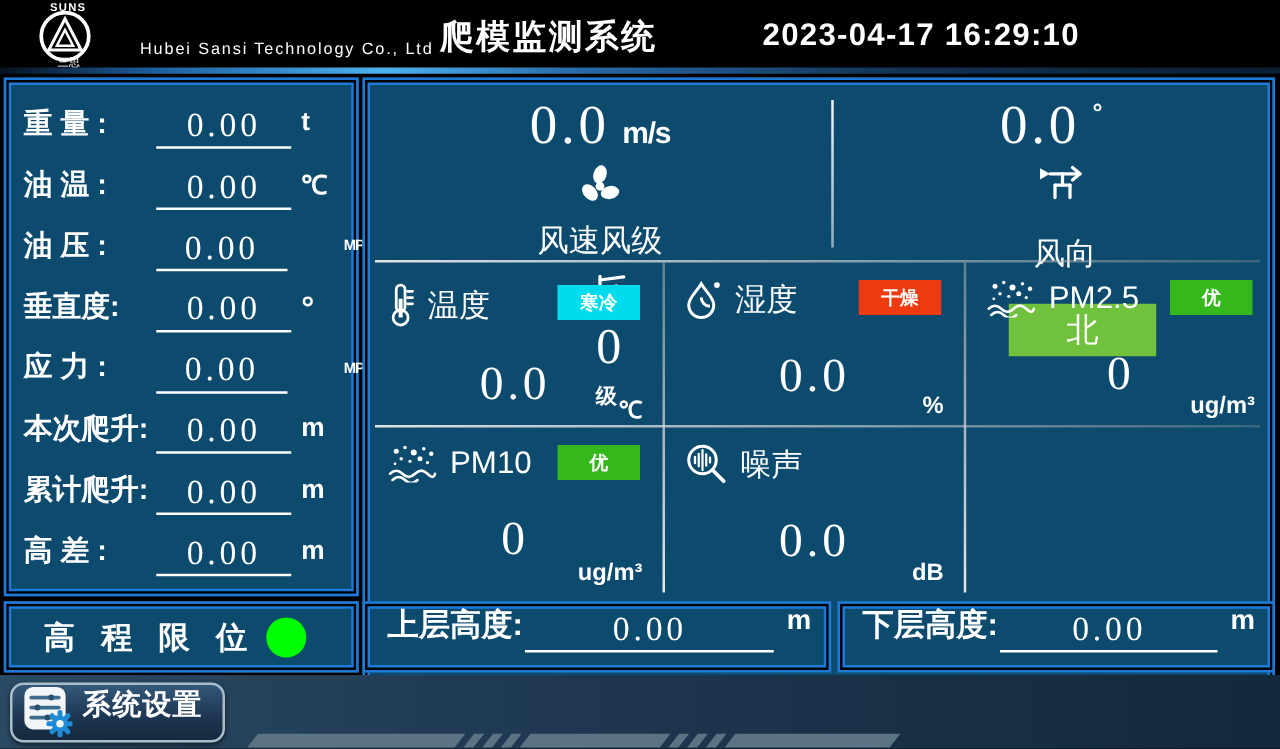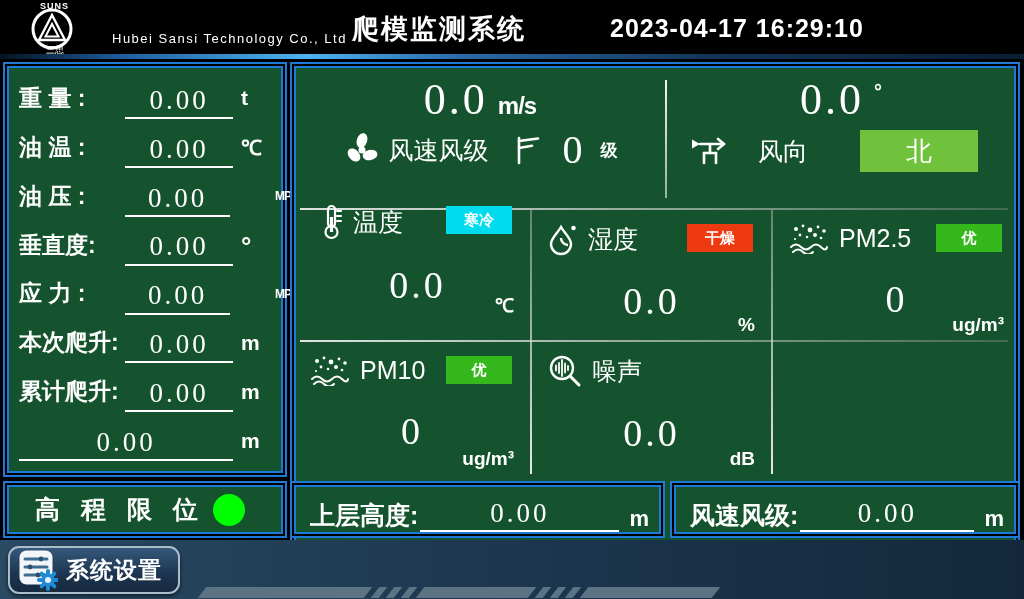--- a/index.html
+++ b/index.html
@@ -14,21 +14,21 @@
   .logo-svg { position:absolute; left:2px; top:7px; }
   .logo-bottom { position:absolute; left:6px; top:44px; font-size:9px;margin-left:12px; }
   .company-cn { position:absolute; left:112px; top:4px; font-size:21px; font-weight:bold; letter-spacing:2px; }
   .company-en { position:absolute; left:112px; top:31px; font-size:13px; letter-spacing:1.5px; }
   .app-title { position:absolute; left:352px; top:11px; font-size:27px; font-weight:bold; letter-spacing:2px; }
   .datetime { position:absolute; left:610px; top:14px; font-size:25px; font-weight:bold; letter-spacing:1px; }
   .header-line { position:absolute; left:0; top:54px; width:1024px; height:5px;
     background:linear-gradient(90deg,#06121f 0%,#1e5e9e 12%,#4db3f0 30%,#2a6aa8 45%,#123455 70%,#0a1d33 100%); }
 
   
-  .panel { position:absolute; background:#14532d;
+  .panel { position:absolute; background:#0c4a6e;
     border:2px solid #1e7ad8;
     box-shadow: inset 0 0 0 2px #000, inset 0 0 0 4px #1e7ad8; }
 
   
   .left-panel { left:3px; top:62px; width:284px; height:415px;
     display:flex; flex-direction:column; padding:10px 8px 10px 8px; }
   .lrow { flex:1; display:flex; align-items:center; padding:0 2px 0 6px; }
   .lrow .lbl { flex:none; width:106px; font-weight:bold; font-size:23px; white-space:pre; }
   .lrow .val-line { flex:1; border-bottom:2px solid #fff; text-align:center;
     font-family:"Liberation Serif", serif; font-size:27px; letter-spacing:3px;
@@ -49,74 +49,74 @@
 
   
   .wind-left  { position:absolute; left:0; top:0; width:368px; height:140px; }
   .wind-right { position:absolute; left:372px; top:0; right:0; height:140px; }
   .wind-divider { position:absolute; left:369px; top:12px; width:2px; height:118px;
     background:linear-gradient(180deg,rgba(255,255,255,.95),rgba(255,255,255,.55)); }
   .w-line1 { display:flex; justify-content:center; align-items:baseline; gap:10px; margin-top:10px; }
   .w-value { font-family:"Liberation Serif", serif; font-size:44px; letter-spacing:3px; line-height:1; }
   .w-unit  { font-weight:bold; font-size:24px; letter-spacing:-1px; }
   .w-deg   { font-weight:bold; font-size:20px; align-self:flex-start; margin-top:2px; }
-  .w-line2 { display:flex; align-items:center; margin-top:8px; }
+  .w-line2 { display:flex; align-items:center; margin-top:8px;flex-direction:column; }
   .wind-left  .w-line2 { justify-content:center; gap:8px; }
   .wind-right .w-line2 { padding-left:22px; gap:24px; }
   .w-label { font-size:25px; }
   .w-level-val { font-family:"Liberation Serif", serif; font-size:40px; line-height:1; margin-left:14px; }
   .w-level-unit { font-weight:bold; font-size:17px; margin-left:10px; }
   .north-btn { margin-left:28px; width:118px; height:42px; background:#70c13c; border:none;
     color:#fff; font-size:26px; display:flex; align-items:center; justify-content:center;
     font-family:"Liberation Sans", sans-serif; cursor:pointer; }
 
   
   .gl-h { position:absolute; height:2px; left:4px; right:6px;
     background:linear-gradient(90deg,rgba(235,235,235,.95),rgba(150,150,150,.35)); }
   .gl-h1 { top:140px; } .gl-h2 { top:272px; }
   .gl-v { position:absolute; width:2px; top:142px; height:264px;
     background:linear-gradient(180deg,rgba(170,170,170,.55),rgba(240,240,240,.95)); }
   .gl-v1 { left:234px; } .gl-v2 { left:475px; }
 
   
   .cell { position:absolute; height:130px; }
-  .cell-11 { left:0;    top:124px; width:232px;padding-left:11px; }
+  .cell-11 { left:0;    top:146px; width:232px; }
   .cell-12 { left:238px; top:142px; width:235px; }
   .cell-13 { left:479px; top:142px; width:243px; }
   .cell-21 { left:0;    top:274px; width:232px; height:132px; }
   .cell-22 { left:238px; top:274px; width:235px; height:132px; }
   .cell-head { display:flex; align-items:center; gap:10px; padding:12px 0 0 14px; }
   .cell-name { font-size:25px; }
   .badge { position:absolute; top:14px; right:16px; width:66px; height:28px;
     display:flex; align-items:center; justify-content:center;
     font-size:15px; font-weight:bold; color:#fff; }
   .badge.cyan  { background:#00dcee; }
   .badge.red   { background:#ee3a10; }
   .badge.green { background:#35b81c; }
   .cell-value { text-align:center; font-family:"Liberation Serif", serif;
     font-size:38px; letter-spacing:3px; margin-top:26px; line-height:1; }
   .cell-unit { position:absolute; right:14px; bottom:4px; font-weight:bold; font-size:19px; }
 
   
-  .hbox { display:flex; align-items:flex-end; padding:0 14px 4px 18px; }
+  .hbox { display:flex; align-items:flex-start; padding:0 14px 4px 18px; }
   .hbox-upper { left:290px; top:481px; width:375px; height:57px; }
   .hbox-lower { left:670px; top:481px; width:350px; height:57px; }
   .hbox .hlbl { font-size:25px; font-weight:bold; flex:none; }
   .hbox .val-line { flex:1; border-bottom:2px solid #fff; text-align:center;
     font-family:"Liberation Serif", serif; font-size:27px; letter-spacing:3px;
     padding-bottom:3px; margin:6px 10px 0 2px; line-height:1.05; }
   .hbox .hunit { font-weight:bold; font-size:22px; flex:none; }
 
   
   .bottom-bar { position:absolute; left:0; top:540px; width:1024px; height:59px;
     background:linear-gradient(90deg,#2b4a63 0%,#1d3850 45%,#13283c 100%); }
   .settings-btn { position:absolute; left:8px; top:6px; width:172px; height:48px;
     border-radius:11px; border:2px solid #a9bdcb;
     background:linear-gradient(180deg,#35587a 0%,#1c3550 60%,#16293e 100%);
-    display:flex; align-items:center; gap:8px; padding-left:8px; cursor:pointer;
+    display:flex; gap:8px; padding-left:8px; cursor:pointer;
     color:#fff; font-family:"Liberation Sans", sans-serif;
     box-shadow:0 2px 4px rgba(0,0,0,.6); }
   .settings-label { font-size:23px; font-weight:bold; letter-spacing:1px; }
   .stripes { position:absolute; left:202px; top:47px; height:11px; display:flex; gap:7px;
     transform:skewX(-38deg); }
   .stripes div { background:#5c7384; height:11px; }
   .seg-a { width:166px; } .seg-s { width:8px; } .seg-b { width:112px; } .seg-c { width:132px; }
 </style>
 </head>
 <body>
@@ -167,20 +167,21 @@
     <span class="lbl">本次爬升:</span>
     <span class="val-line">0.00</span>
     <span class="unit">m</span>
   </div>
   <div class="lrow">
     <span class="lbl">累计爬升:</span>
     <span class="val-line">0.00</span>
     <span class="unit">m</span>
   </div>
   <div class="lrow">
+    <span class="lbl">高 差 :</span>
     <span class="val-line">0.00</span>
     <span class="unit">m</span>
   </div>
 </div>
 
 <div class="panel limit-panel">
   <span class="limit-label">高 程 限 位</span>
   <span class="limit-dot"></span>
 </div>
 
@@ -351,21 +352,21 @@
 
   </div>
 </div>
 
 <div class="panel hbox hbox-upper">
   <span class="hlbl">上层高度:</span>
   <span class="val-line">0.00</span>
   <span class="hunit">m</span>
 </div>
 <div class="panel hbox hbox-lower">
-  <span class="hlbl">风速风级:</span>
+  <span class="hlbl">下层高度:</span>
   <span class="val-line">0.00</span>
   <span class="hunit">m</span>
 </div>
 
 <div class="bottom-bar">
   <button class="settings-btn">
     <svg width="40" height="42" viewBox="0 0 40 42">
       <rect x="1.5" y="1.5" width="33" height="34" rx="7" fill="#f2f6f8"></rect>
       <g stroke="#3d6c8e" stroke-width="3" stroke-linecap="round">
         <line x1="7" y1="10" x2="29" y2="10"></line>

